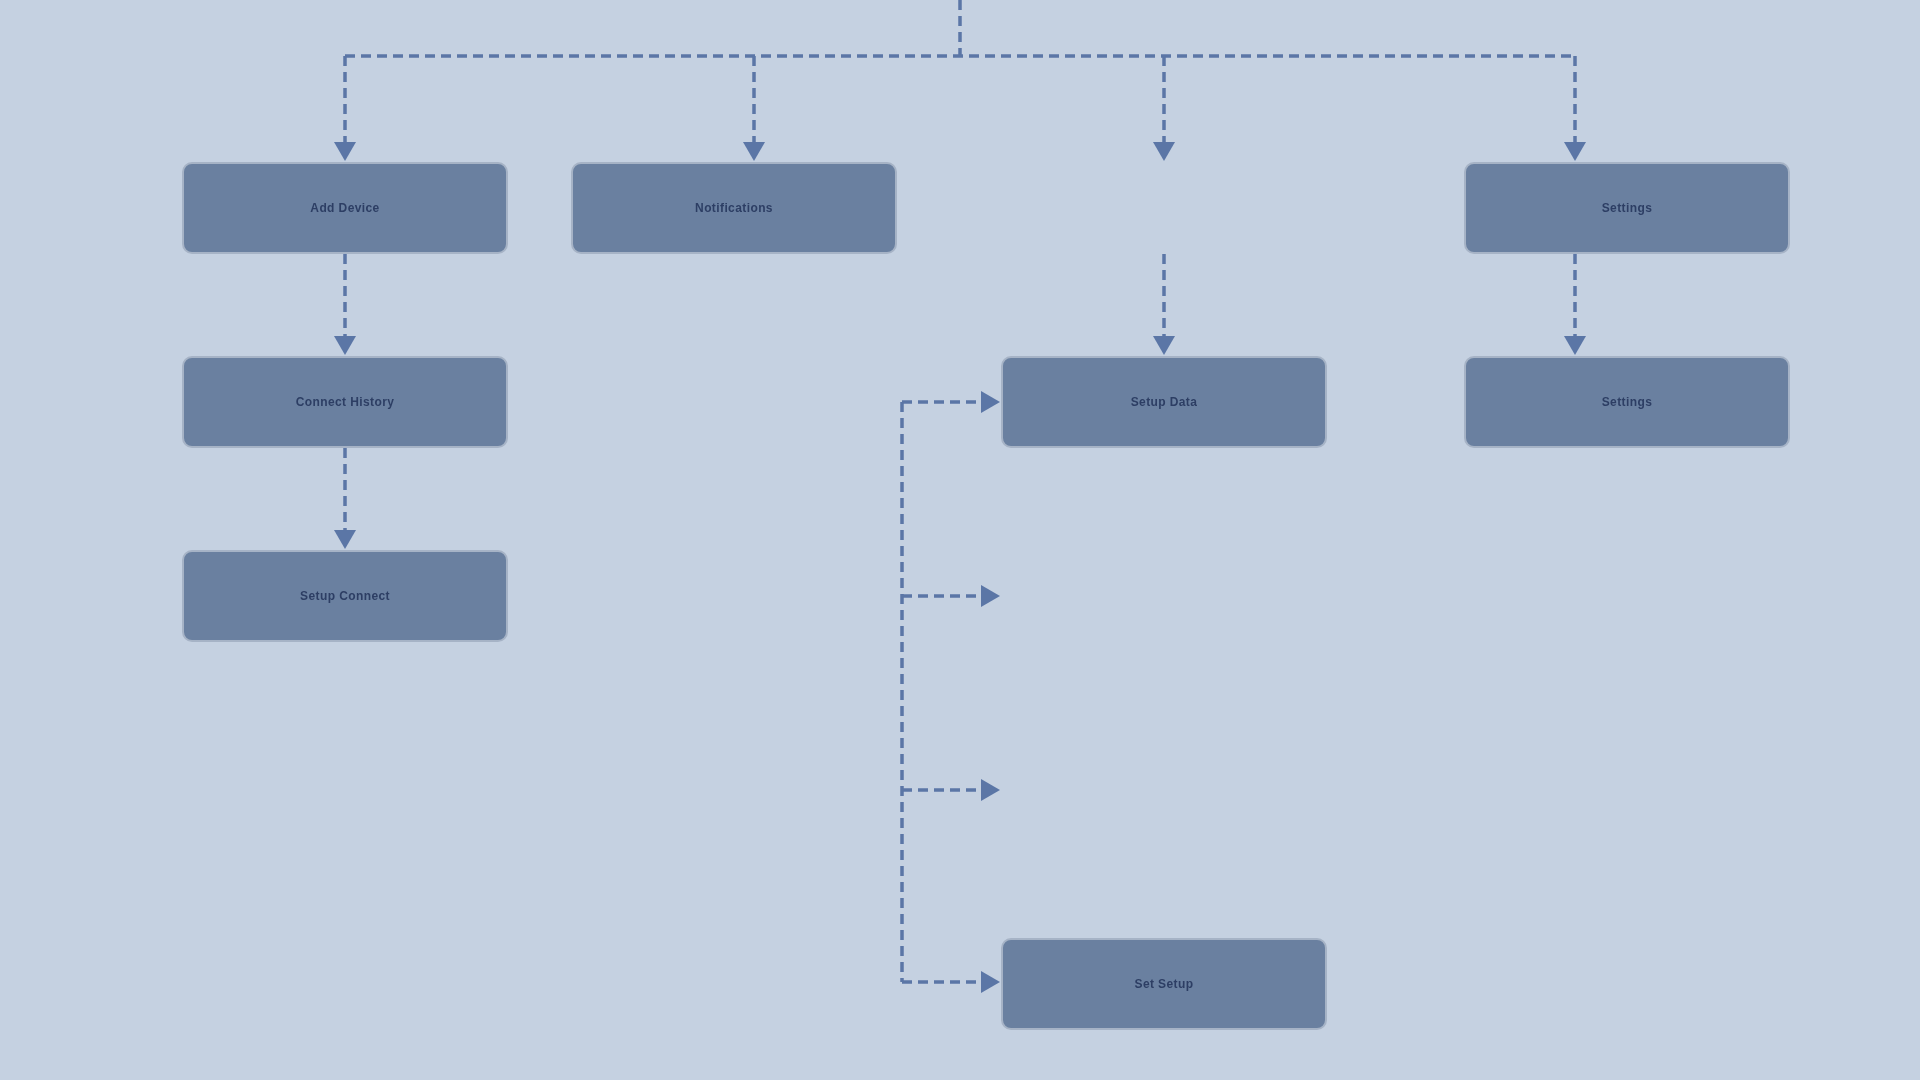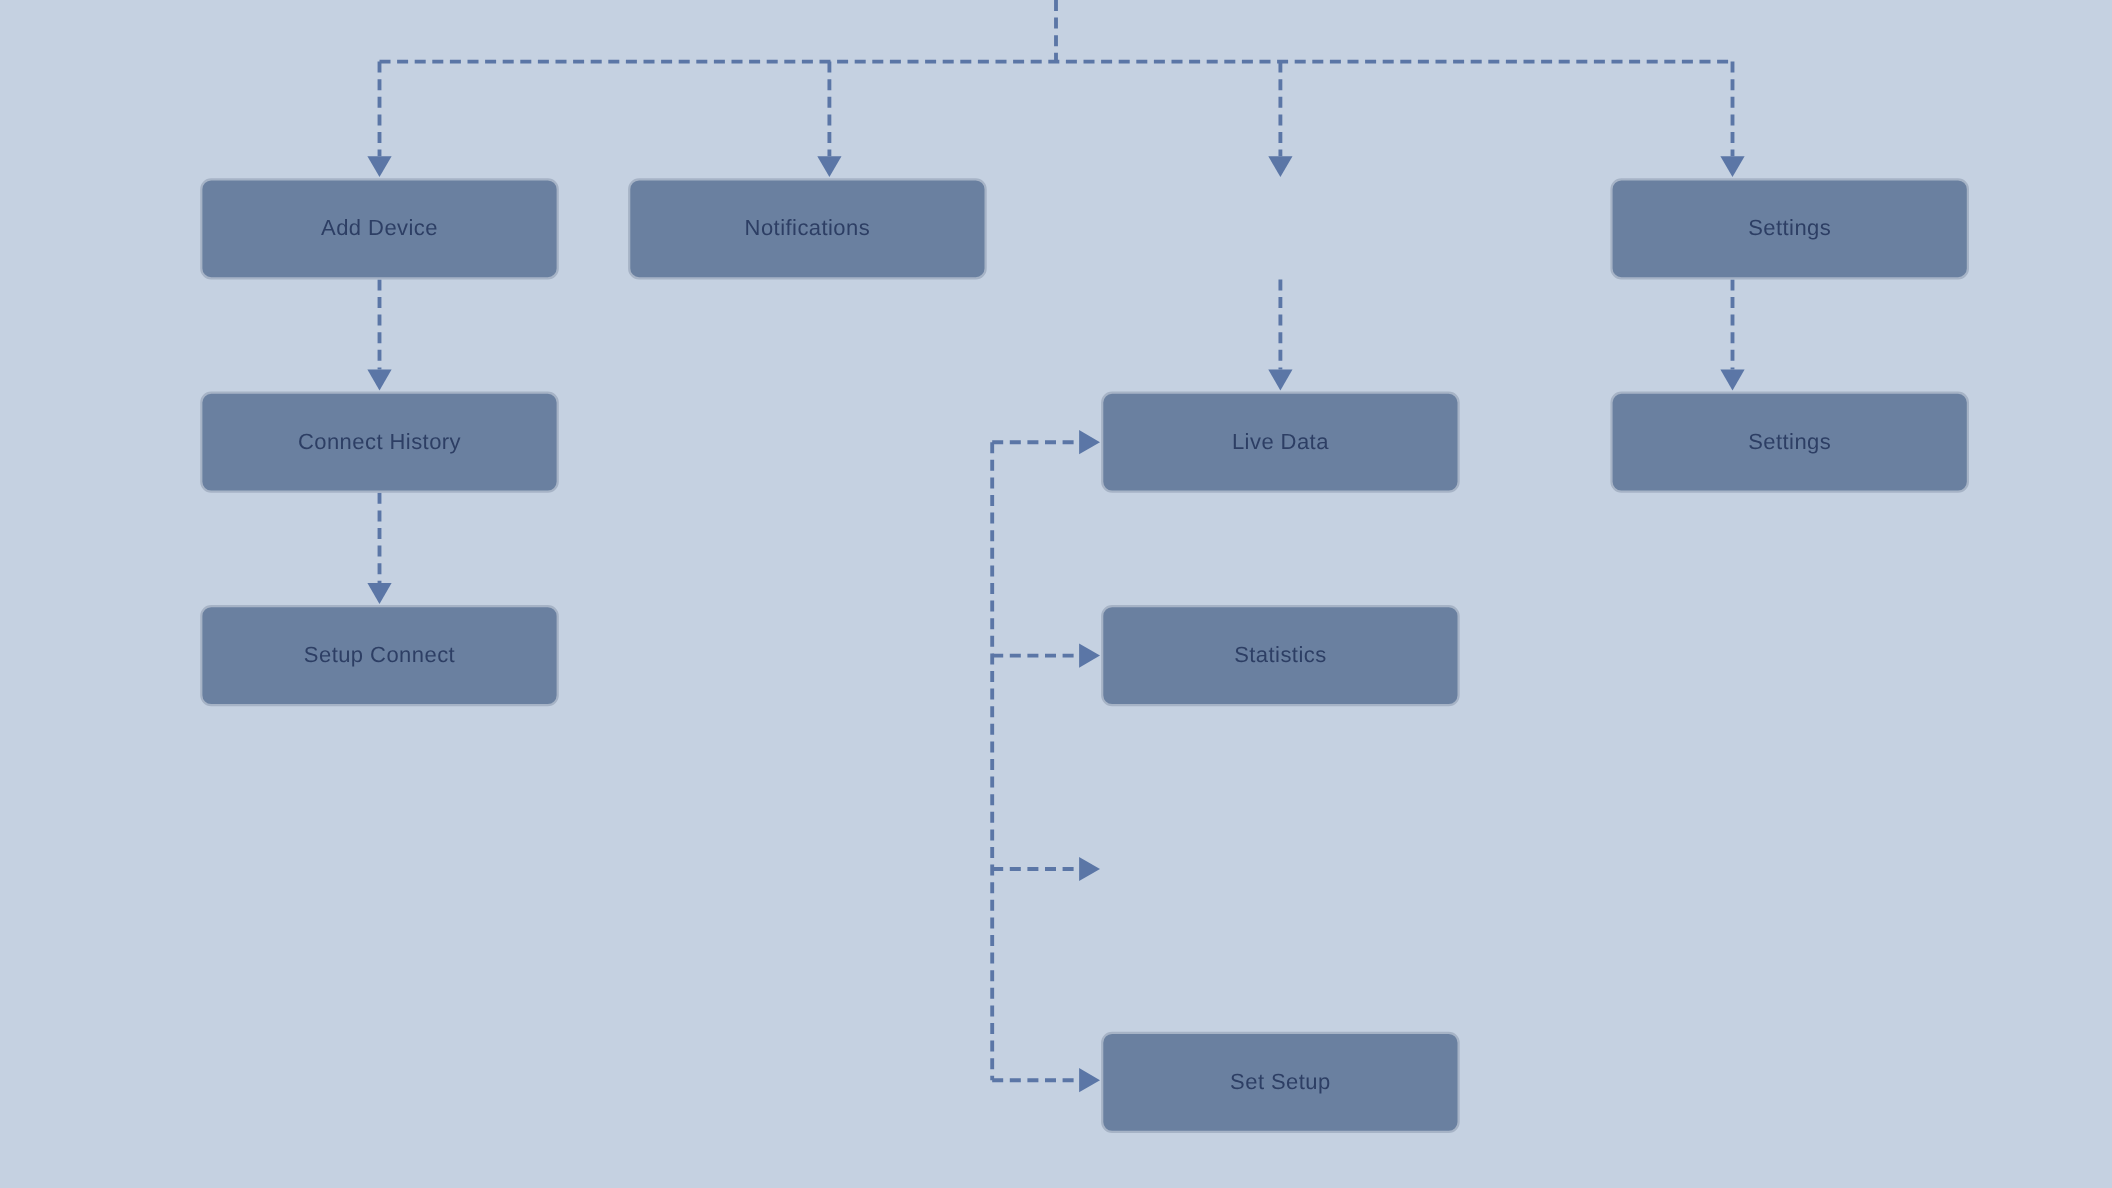--- a/index.html
+++ b/index.html
@@ -27,21 +27,21 @@
   }
   .edge-arrow{fill:var(--connector);stroke:none;}
   .node{
     position:absolute;width:326px;height:92px;
     background:var(--node-fill);
     border:2px solid var(--node-border);
     border-radius:10px;
     display:flex;align-items:center;justify-content:center;
   }
   .node-label{
-    font-size:20px;font-weight:400;letter-spacing:.4px;
+    font-size:12px;font-weight:700;letter-spacing:.4px;
     color:var(--node-text);
     white-space:nowrap;
     text-align:right;
   }
   
   .c1{left:182px}.c2{left:571px}.c3{left:1001px}.c4{left:1464px}
   
   .r1{top:162px}.r2{top:356px}.r3{top:550px}.r4{top:744px}.r5{top:938px}
 </style>
 </head>
@@ -114,31 +114,28 @@
     <span class="node-label">Notifications</span>
   </div>
   <div class="node c4 r1">
     <span class="node-label">Settings</span>
   </div>
 
   <div class="node c1 r2">
     <span class="node-label">Connect History</span>
   </div>
   <div class="node c3 r2">
-    <span class="node-label">Live Data</span>
+    <span class="node-label">Setup Data</span>
   </div>
   <div class="node c4 r2">
     <span class="node-label">Settings</span>
   </div>
 
   <div class="node c1 r3">
     <span class="node-label">Setup Connect</span>
-  </div>
-  <div class="node c3 r3">
-    <span class="node-label">Statistics</span>
   </div>
 
 
   <div class="node c3 r5">
     <span class="node-label">Set Setup</span>
   </div>
 
 </div>
 
 </body></html>

